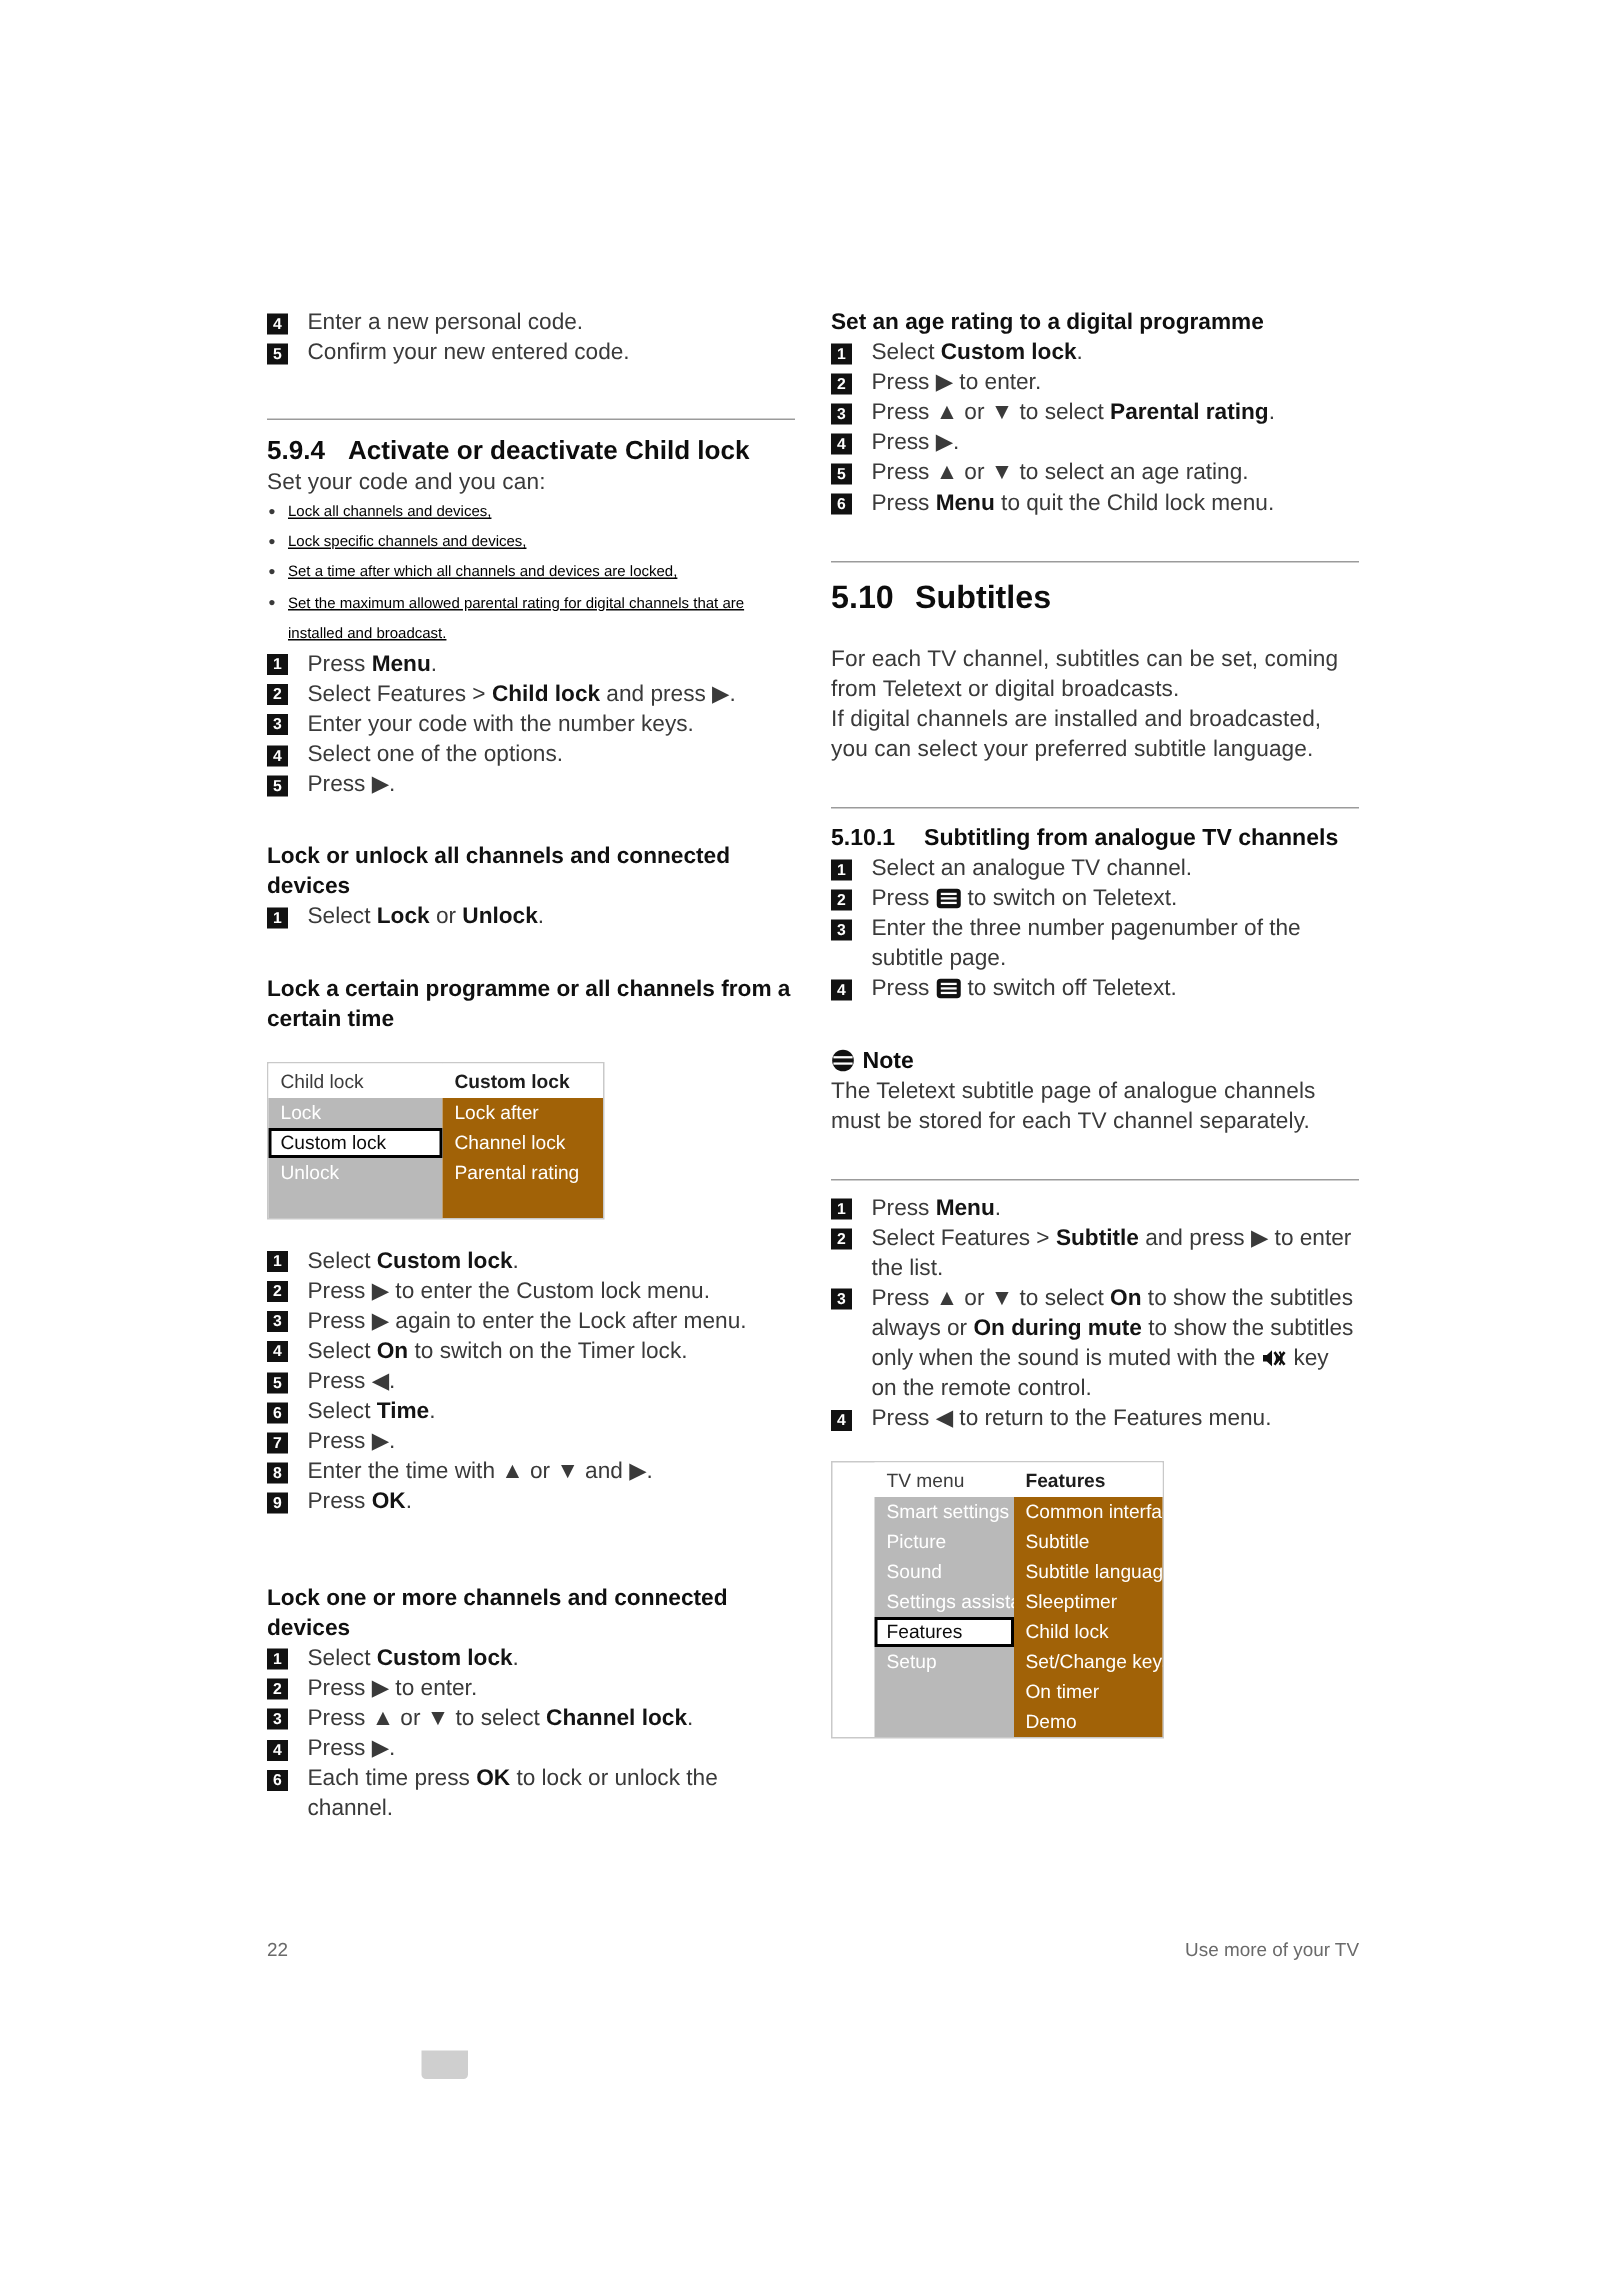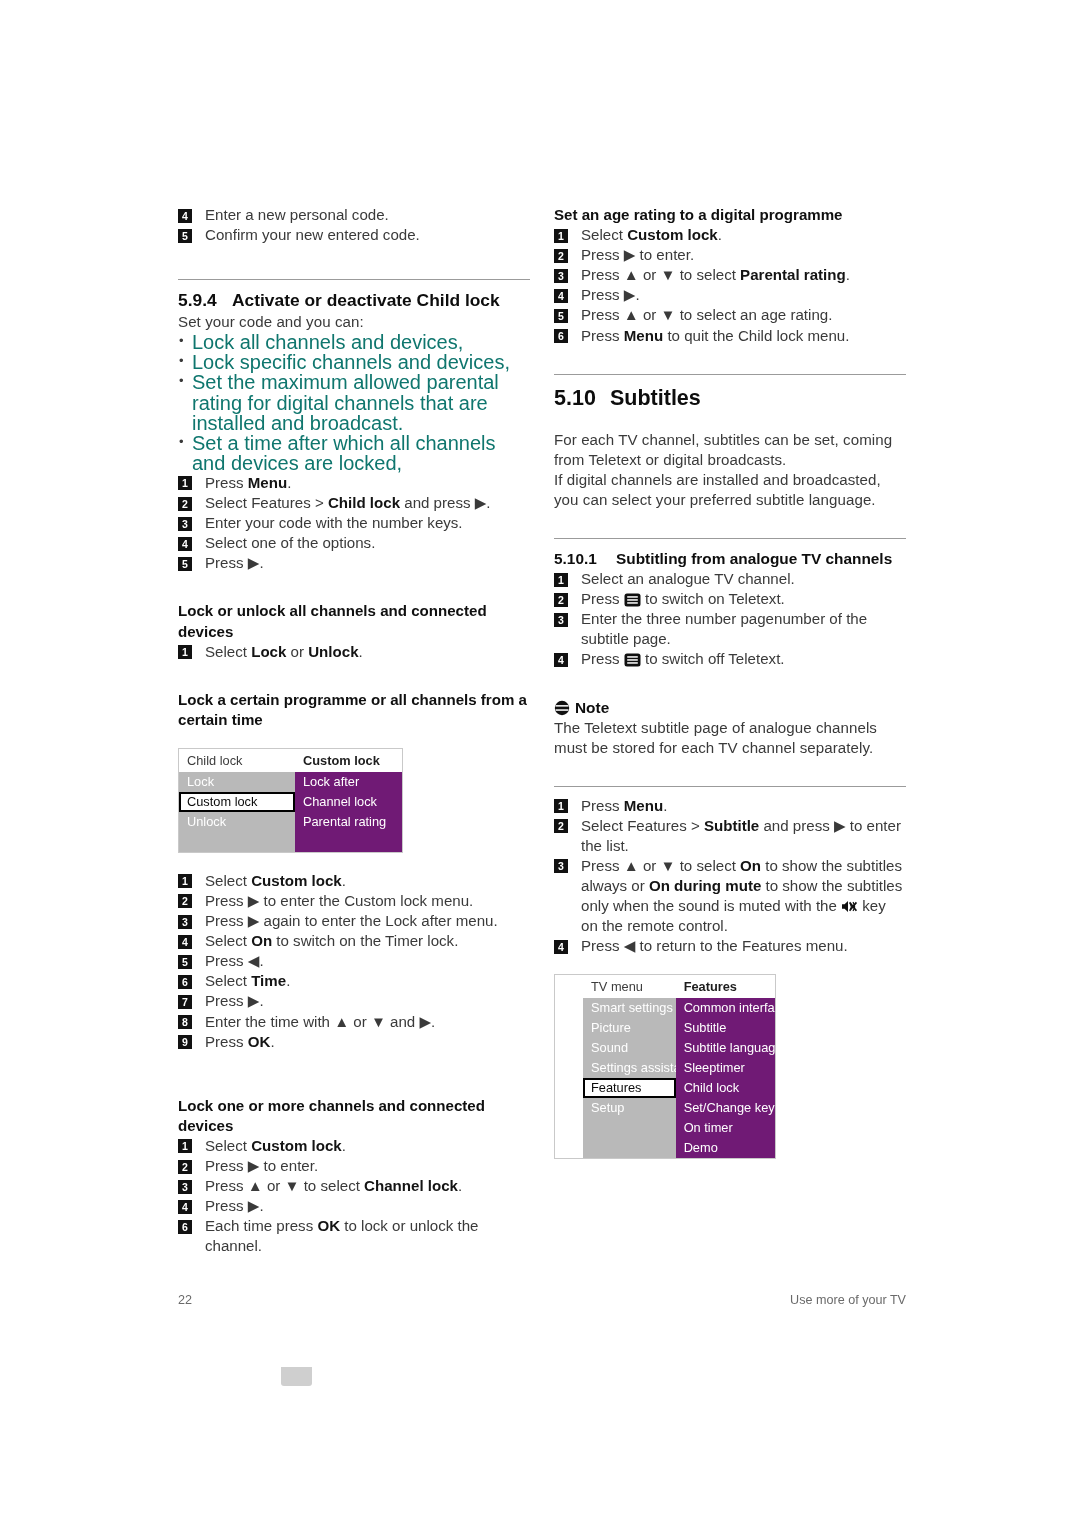--- a/index.html
+++ b/index.html
@@ -71,23 +71,24 @@
     font-weight:bold;
     color:#0d0d0d;
   }
   h3.sub .num{display:inline-block;min-width:62px;}
 
   
   ul.bul{margin:0;padding:0;list-style:none;}
   ul.bul li{
     position:relative;
     padding-left:14px;
-    font-size:20px;
+    font-size:10px;
     line-height:20.1px;
-    color:#0f766e;
+    color:#000000;
+    text-decoration:underline;
   }
   ul.bul li:before{
     content:"\2022";
     position:absolute;left:1px;top:-1px;
     font-size:13px;color:#3a3a3a;
   }
 
   
   ol.steps{margin:0;padding:0;list-style:none;counter-reset:none;}
   ol.steps li{
@@ -143,21 +144,21 @@
   }
   .menu .head .mcell{
     background:#ffffff;
     color:#3c3c3c;
     height:23px;
     line-height:18px;
     padding-top:3px;
   }
   .menu .head .mcell.r{color:#1d1d1d;font-weight:bold;}
   .mcell.l{background:#b9b9b9;color:#ffffff;}
-  .mcell.r{background:#701a75;color:#ffffff;}
+  .mcell.r{background:#a16207;color:#ffffff;}
   .mcell.l.sel{
     background:#ffffff;
     color:#0c0c0c;
     border:2px solid #000;
     padding:0px 6px 1px 6px;
     height:20px;
     line-height:16px;
     position:relative;
     z-index:2;
   }
@@ -222,22 +223,22 @@
 
       <h2 class="sec">
         <span class="num">5.9.4</span><span>Activate or deactivate Child lock</span>
       </h2>
 
       <p class="para">Set your code and you can:</p>
 
       <ul class="bul">
         <li>Lock all channels and devices,</li>
         <li>Lock specific channels and devices,</li>
+        <li>Set a time after which all channels and devices are locked,</li>
         <li>Set the maximum allowed parental rating for digital channels that are installed and broadcast.</li>
-        <li>Set a time after which all channels and devices are locked,</li>
       </ul>
 
       <ol class="steps">
         <li>
           <span class="marker">1</span><span>Press </span><span class="b">Menu</span><span>.</span>
         </li>
         <li>
           <span class="marker">2</span><span>Select Features &gt; </span><span class="b">Child lock</span><span> and press ▶.</span>
         </li>
         <li>

